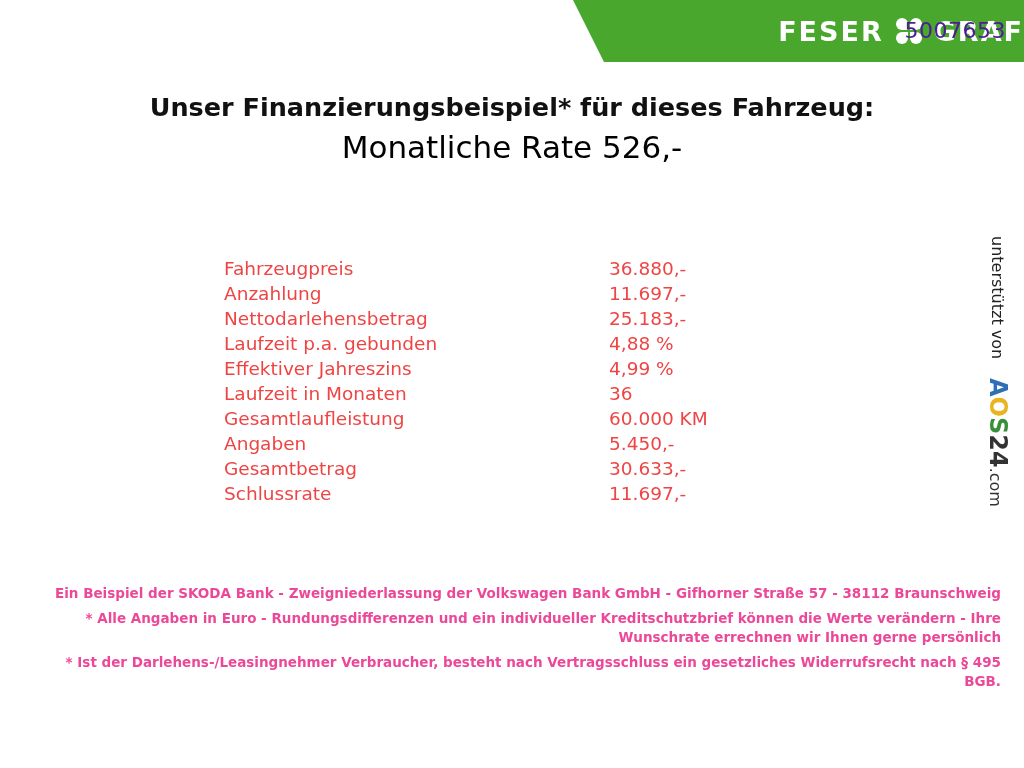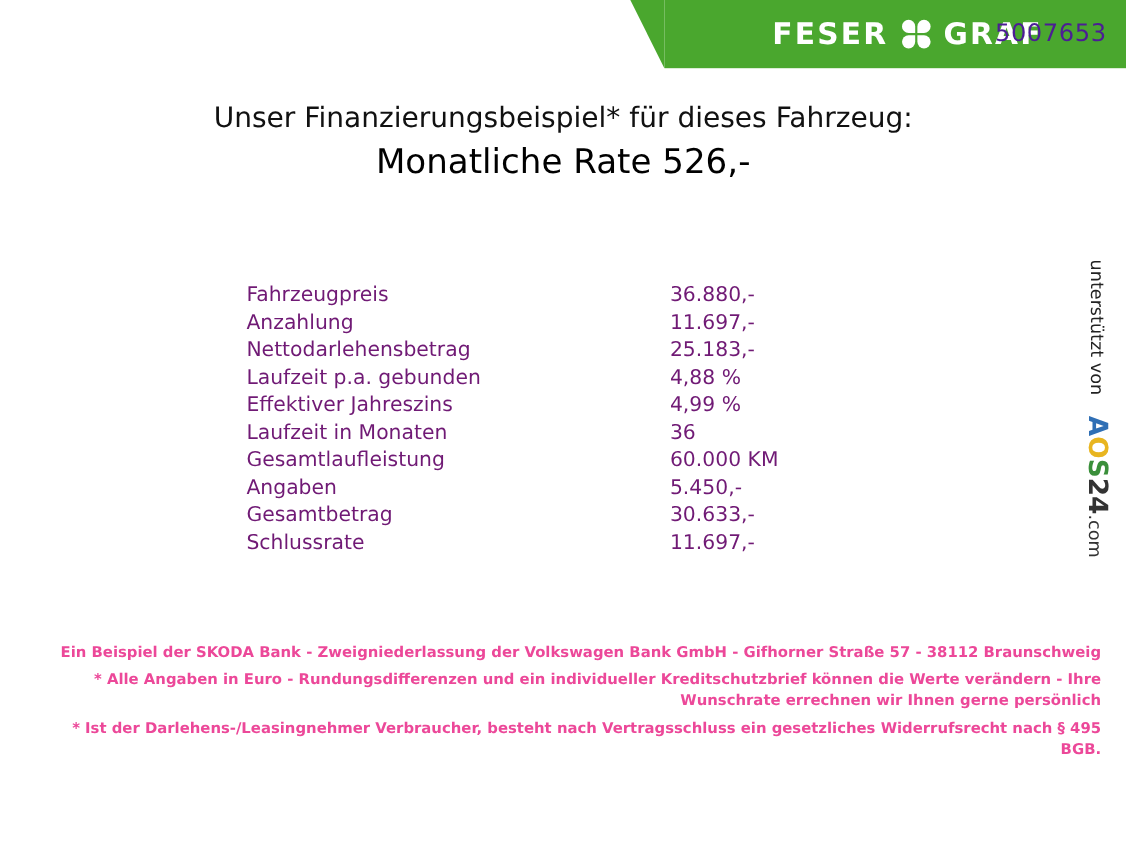--- a/index.html
+++ b/index.html
@@ -26,21 +26,21 @@
   }
   .header-bar {
     position: absolute;
     top: 0;
     right: 0;
     height: 62px;
     width: 420px;
     background: #4aa72e;
     display: flex;
     align-items: center;
-    justify-content: center;
+    justify-content: flex-end;
   }
   
   .header-bar::before {
     content: "";
     position: absolute;
     top: 0;
     left: -31px;
     width: 0;
     height: 0;
     border-style: solid;
@@ -91,21 +91,21 @@
   .title-block {
     position: absolute;
     top: 92px;
     left: 0;
     width: 1024px;
     text-align: center;
   }
   .title-main {
     font-size: 25.5px;
     color: #111111;
-    font-weight: normal;
+    font-weight: bold;
     line-height: 1.2;
   }
   .title-rate {
     font-size: 31px;
     color: #000000;
     font-weight: normal;
     margin-top: 6px;
     line-height: 1.2;
   }
 
@@ -113,21 +113,21 @@
   .finance-table {
     position: absolute;
     top: 256px;
     left: 224px;
     width: 560px;
   }
   .fin-row {
     display: flex;
     line-height: 25px;
     font-size: 18.5px;
-    color: #701a75;
+    color: #ef4444;
   }
   .fin-label {
     width: 385px;
     white-space: nowrap;
   }
   .fin-value {
     white-space: nowrap;
   }
 
   

